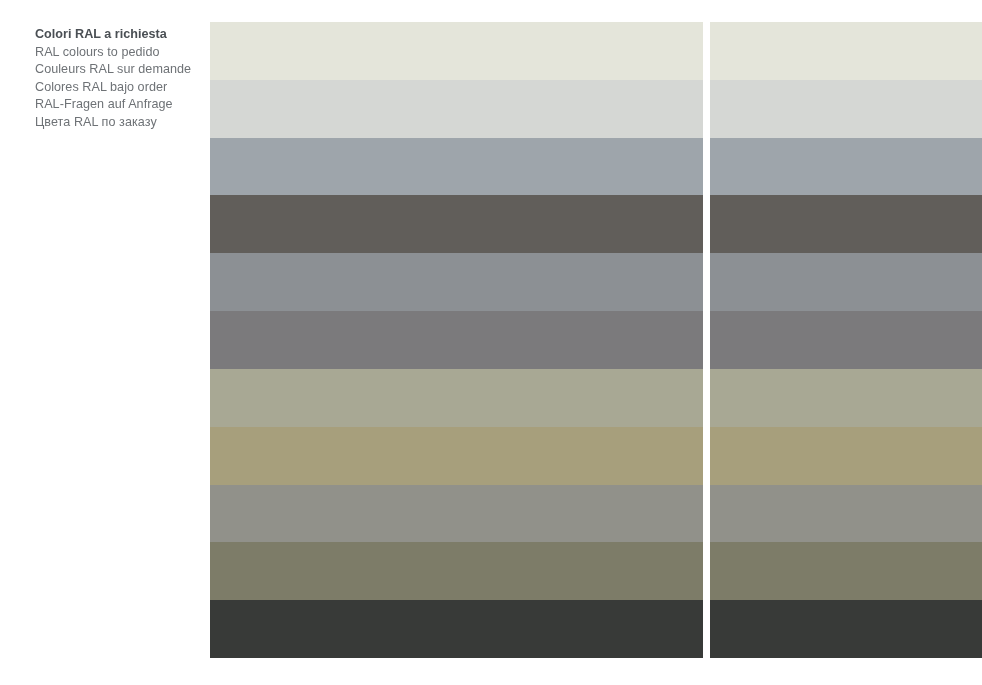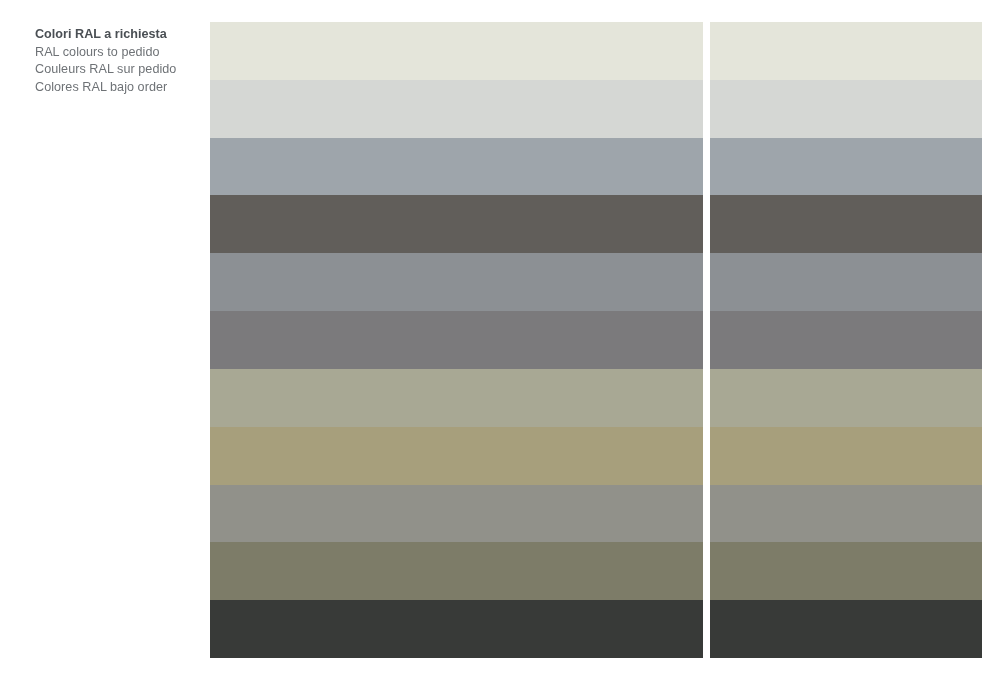--- a/index.html
+++ b/index.html
@@ -59,22 +59,24 @@
   .swatch-cell.col-left  { width: 493px; }
   .swatch-gap            { width: 7px; background: #ffffff; flex: 0 0 7px; }
   .swatch-cell.col-right { flex: 1 1 auto; }
 </style>
 </head>
 <body>
 
 <div id="caption-block">
     <div class="cap-line cap-title">Colori RAL a richiesta</div>
     <div class="cap-line">RAL colours to pedido</div>
-    <div class="cap-line">Couleurs RAL sur pedido</div>
+    <div class="cap-line">Couleurs RAL sur demande</div>
     <div class="cap-line">Colores RAL bajo order</div>
+    <div class="cap-line">RAL-Fragen auf Anfrage</div>
+    <div class="cap-line">Цвета RAL по заказу</div>
   </div>
 
 <div id="swatch-grid">
     <div class="swatch-row">
       <div class="swatch-cell col-left" style="background: rgb(228, 229, 218);"></div>
       <div class="swatch-gap" style="background: rgb(255, 255, 255);"></div>
       <div class="swatch-cell col-right" style="background: rgb(228, 229, 218);"></div>
     </div>
     <div class="swatch-row">
       <div class="swatch-cell col-left" style="background: rgb(213, 215, 212);"></div>

